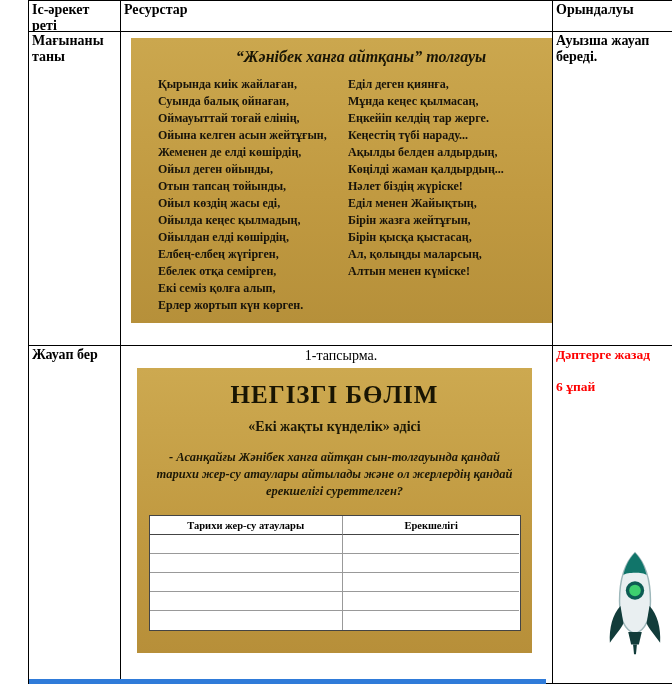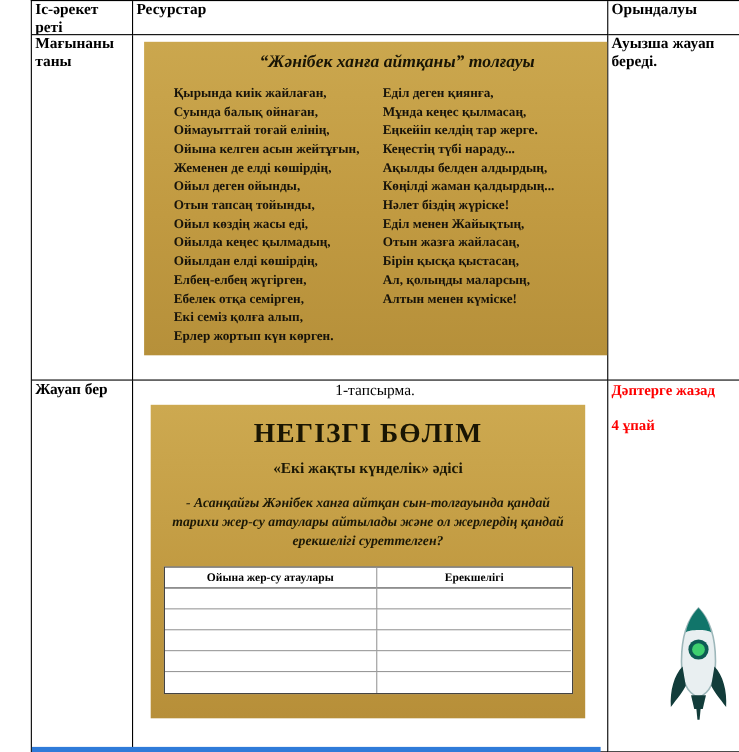--- a/index.html
+++ b/index.html
@@ -171,42 +171,42 @@
             </div>
           <div class="poem-col-right">
               <div class="poem-line">Еділ деген қиянға,</div>
               <div class="poem-line">Мұнда кеңес қылмасаң,</div>
               <div class="poem-line">Еңкейіп келдің тар жерге.</div>
               <div class="poem-line">Кеңестің түбі нараду...</div>
               <div class="poem-line">Ақылды белден алдырдың,</div>
               <div class="poem-line">Көңілді жаман қалдырдың...</div>
               <div class="poem-line">Нәлет біздің жүріске!</div>
               <div class="poem-line">Еділ менен Жайықтың,</div>
-              <div class="poem-line">Отын жазға жайласаң,</div>
+              <div class="poem-line">Бірін жазға жейтұғын,</div>
               <div class="poem-line">Бірін қысқа қыстасаң,</div>
               <div class="poem-line">Ал, қолыңды маларсың,</div>
               <div class="poem-line">Алтын менен күміске!</div>
             </div>
         </div>
       </div>
     </div>
 
     <div class="cell lbl">Ауызша жауап береді.</div>
 
     <div class="cell lbl">Жауап бер</div>
 
     <div class="cell">
       <div class="task-label">1-тапсырма.</div>
       <div class="slide2">
         <div class="slide2-title">НЕГІЗГІ БӨЛІМ</div>
         <div class="slide2-subtitle">«Екі жақты күнделік» әдісі</div>
         <div class="slide2-question">- Асанқайғы Жәнібек ханға айтқан сын-толғауында қандай тарихи жер-су атаулары айтылады және ол жерлердің қандай ерекшелігі суреттелген?</div>
         <div class="wtable">
           <div class="wtable-row wtable-head">
-            <div class="wcell">Ойына жер-су атаулары</div>
+            <div class="wcell">Тарихи жер-су атаулары</div>
             <div class="wcell wcell-right">Ерекшелігі</div>
           </div>
           <div>
               <div class="wtable-row">
                 <div class="wcell"></div>
                 <div class="wcell wcell-right"></div>
               </div>
               <div class="wtable-row">
                 <div class="wcell"></div>
                 <div class="wcell wcell-right"></div>
@@ -223,21 +223,21 @@
                 <div class="wcell"></div>
                 <div class="wcell wcell-right"></div>
               </div>
             </div>
         </div>
       </div>
     </div>
 
     <div class="cell">
       <div class="note-red">Дәптерге жазад</div>
-      <div class="note-red second">4 ұпай</div>
+      <div class="note-red second">6 ұпай</div>
     </div>
 
   </div>
 
   <div class="blue-strip"></div>
 
   <div class="rocket">
     <svg viewBox="0 0 60 112" width="58" height="112" xmlns="http://www.w3.org/2000/svg">
 
       <path d="M30 3 C19 14 14 33 14 53 C14 72 19 83 30 87 C41 83 46 72 46 53 C46 33 41 14 30 3 Z" fill="#e9eff1" stroke="#9db7ba" stroke-width="1.5"></path>

